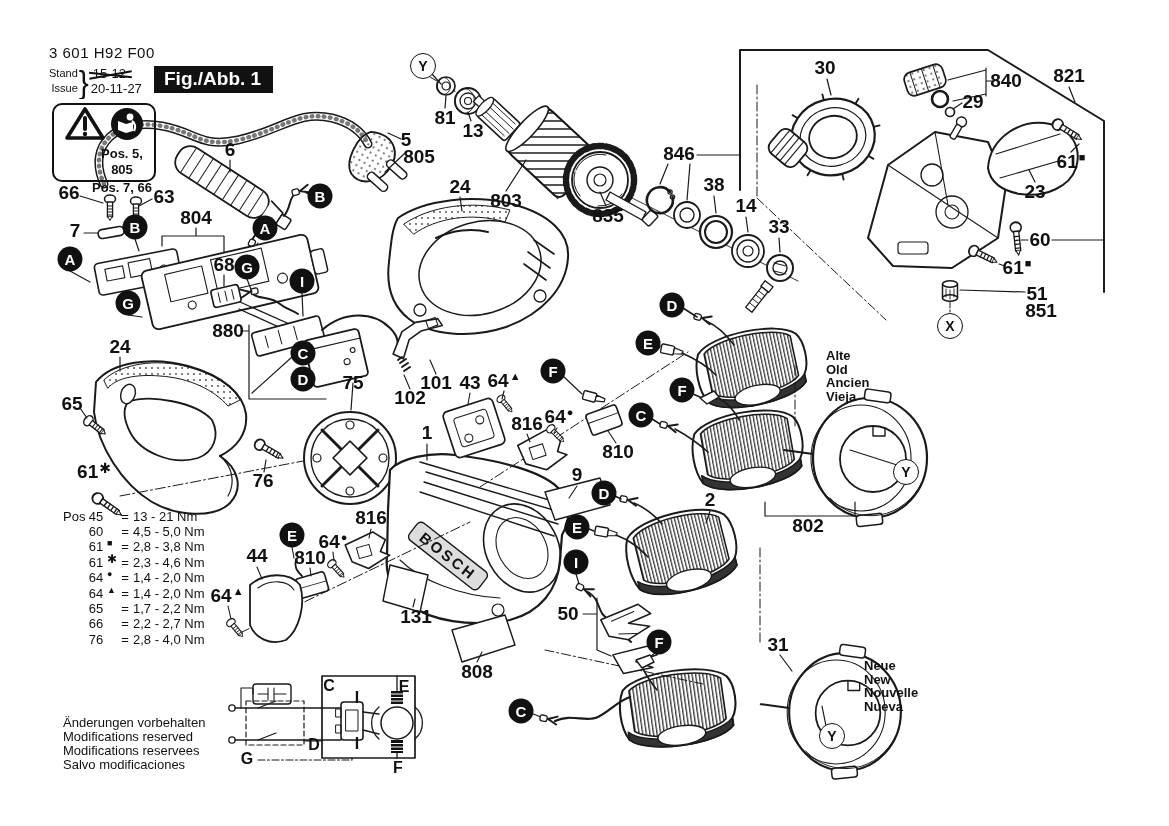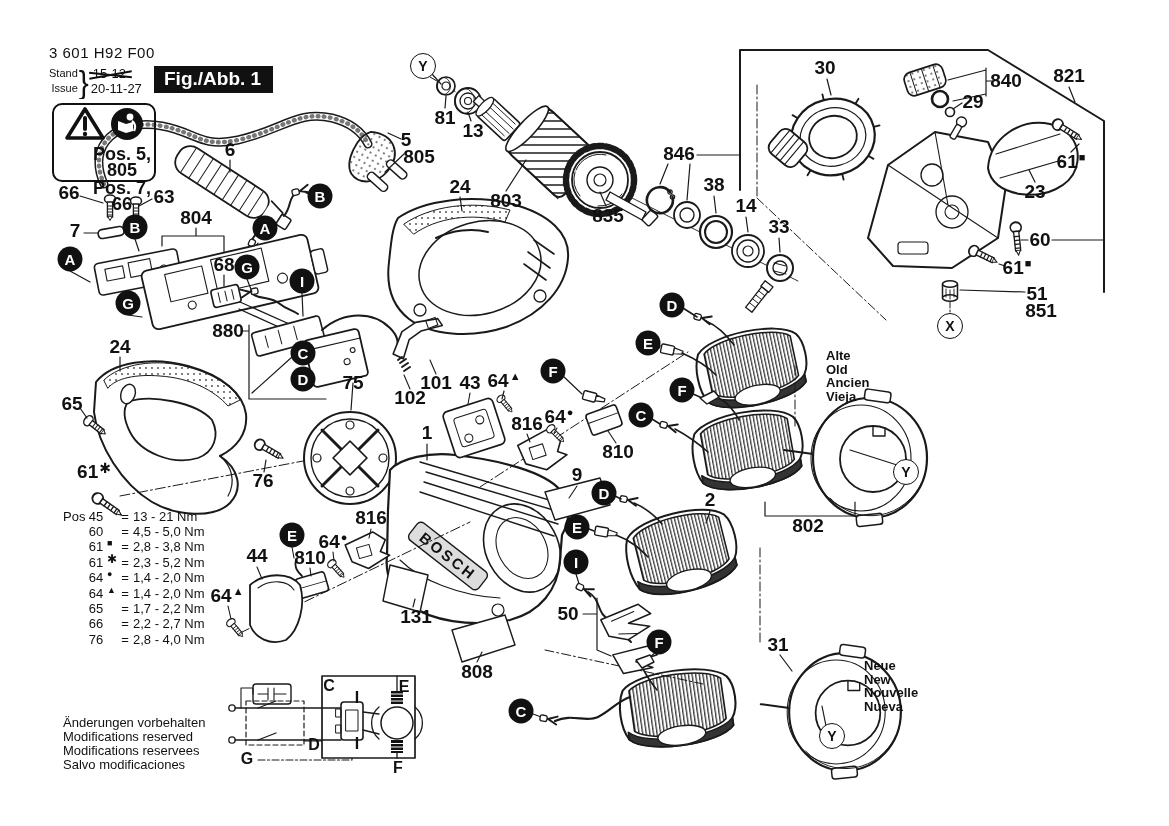--- a/index.html
+++ b/index.html
@@ -16,21 +16,21 @@
   .struck{position:relative;display:inline-block;padding:0 2px;}
   .struck:before,.struck:after{content:"";position:absolute;left:-2px;right:-4px;top:50%;height:1.6px;background:#111;}
   .struck:before{transform:rotate(-10deg);}
   .struck:after{transform:rotate(6deg);}
   .fig-box{position:absolute;left:154px;top:66px;background:#111;color:#fff;font-size:19px;
            font-weight:bold;padding:2px 12px 3px 10px;}
   
   .warning-box{position:absolute;left:52px;top:103px;width:100px;height:72px;border:2.5px solid #111;
                border-radius:10px;text-align:center;padding-top:3px;}
   .warn-icons{display:flex;justify-content:center;gap:5px;align-items:center;height:36px;}
-  .warn-pos{font-size:18px;font-weight:bold;line-height:16px;margin-top:2px;padding-left:36px;}
+  .warn-pos{font-size:13px;font-weight:bold;line-height:16px;margin-top:2px;padding-left:36px;}
   
   .torque{position:absolute;left:63px;top:508px;font-size:13px;line-height:14px;}
   .torque-titles div{white-space:nowrap;}
   .torque-rows{position:relative;margin-top:1px;padding-left:23px;}
   .torque-poslabel{position:absolute;left:0;top:1px;font-size:13px;}
   .trow{display:flex;height:15.4px;align-items:center;white-space:nowrap;}
   .tpos{width:20px;text-align:center;}
   .tmk{width:11px;text-align:left;font-size:9px;position:relative;top:-4px;left:1px;}
   .tmk.star{font-size:12px;}
   .teq{width:16px;text-align:center;}
@@ -547,21 +547,21 @@
         <div class="trow">
           <span class="tpos">61</span>
           <span class="tmk">■</span>
           <span class="teq">=</span>
           <span class="tval">2,8 - 3,8 Nm</span>
         </div>
         <div class="trow">
           <span class="tpos">61</span>
           <span class="tmk star">✱</span>
           <span class="teq">=</span>
-          <span class="tval">2,3 - 5,2 Nm</span>
+          <span class="tval">2,3 - 4,6 Nm</span>
         </div>
         <div class="trow">
           <span class="tpos">64</span>
           <span class="tmk">●</span>
           <span class="teq">=</span>
           <span class="tval">1,4 - 2,0 Nm</span>
         </div>
         <div class="trow">
           <span class="tpos">64</span>
           <span class="tmk">▲</span>

